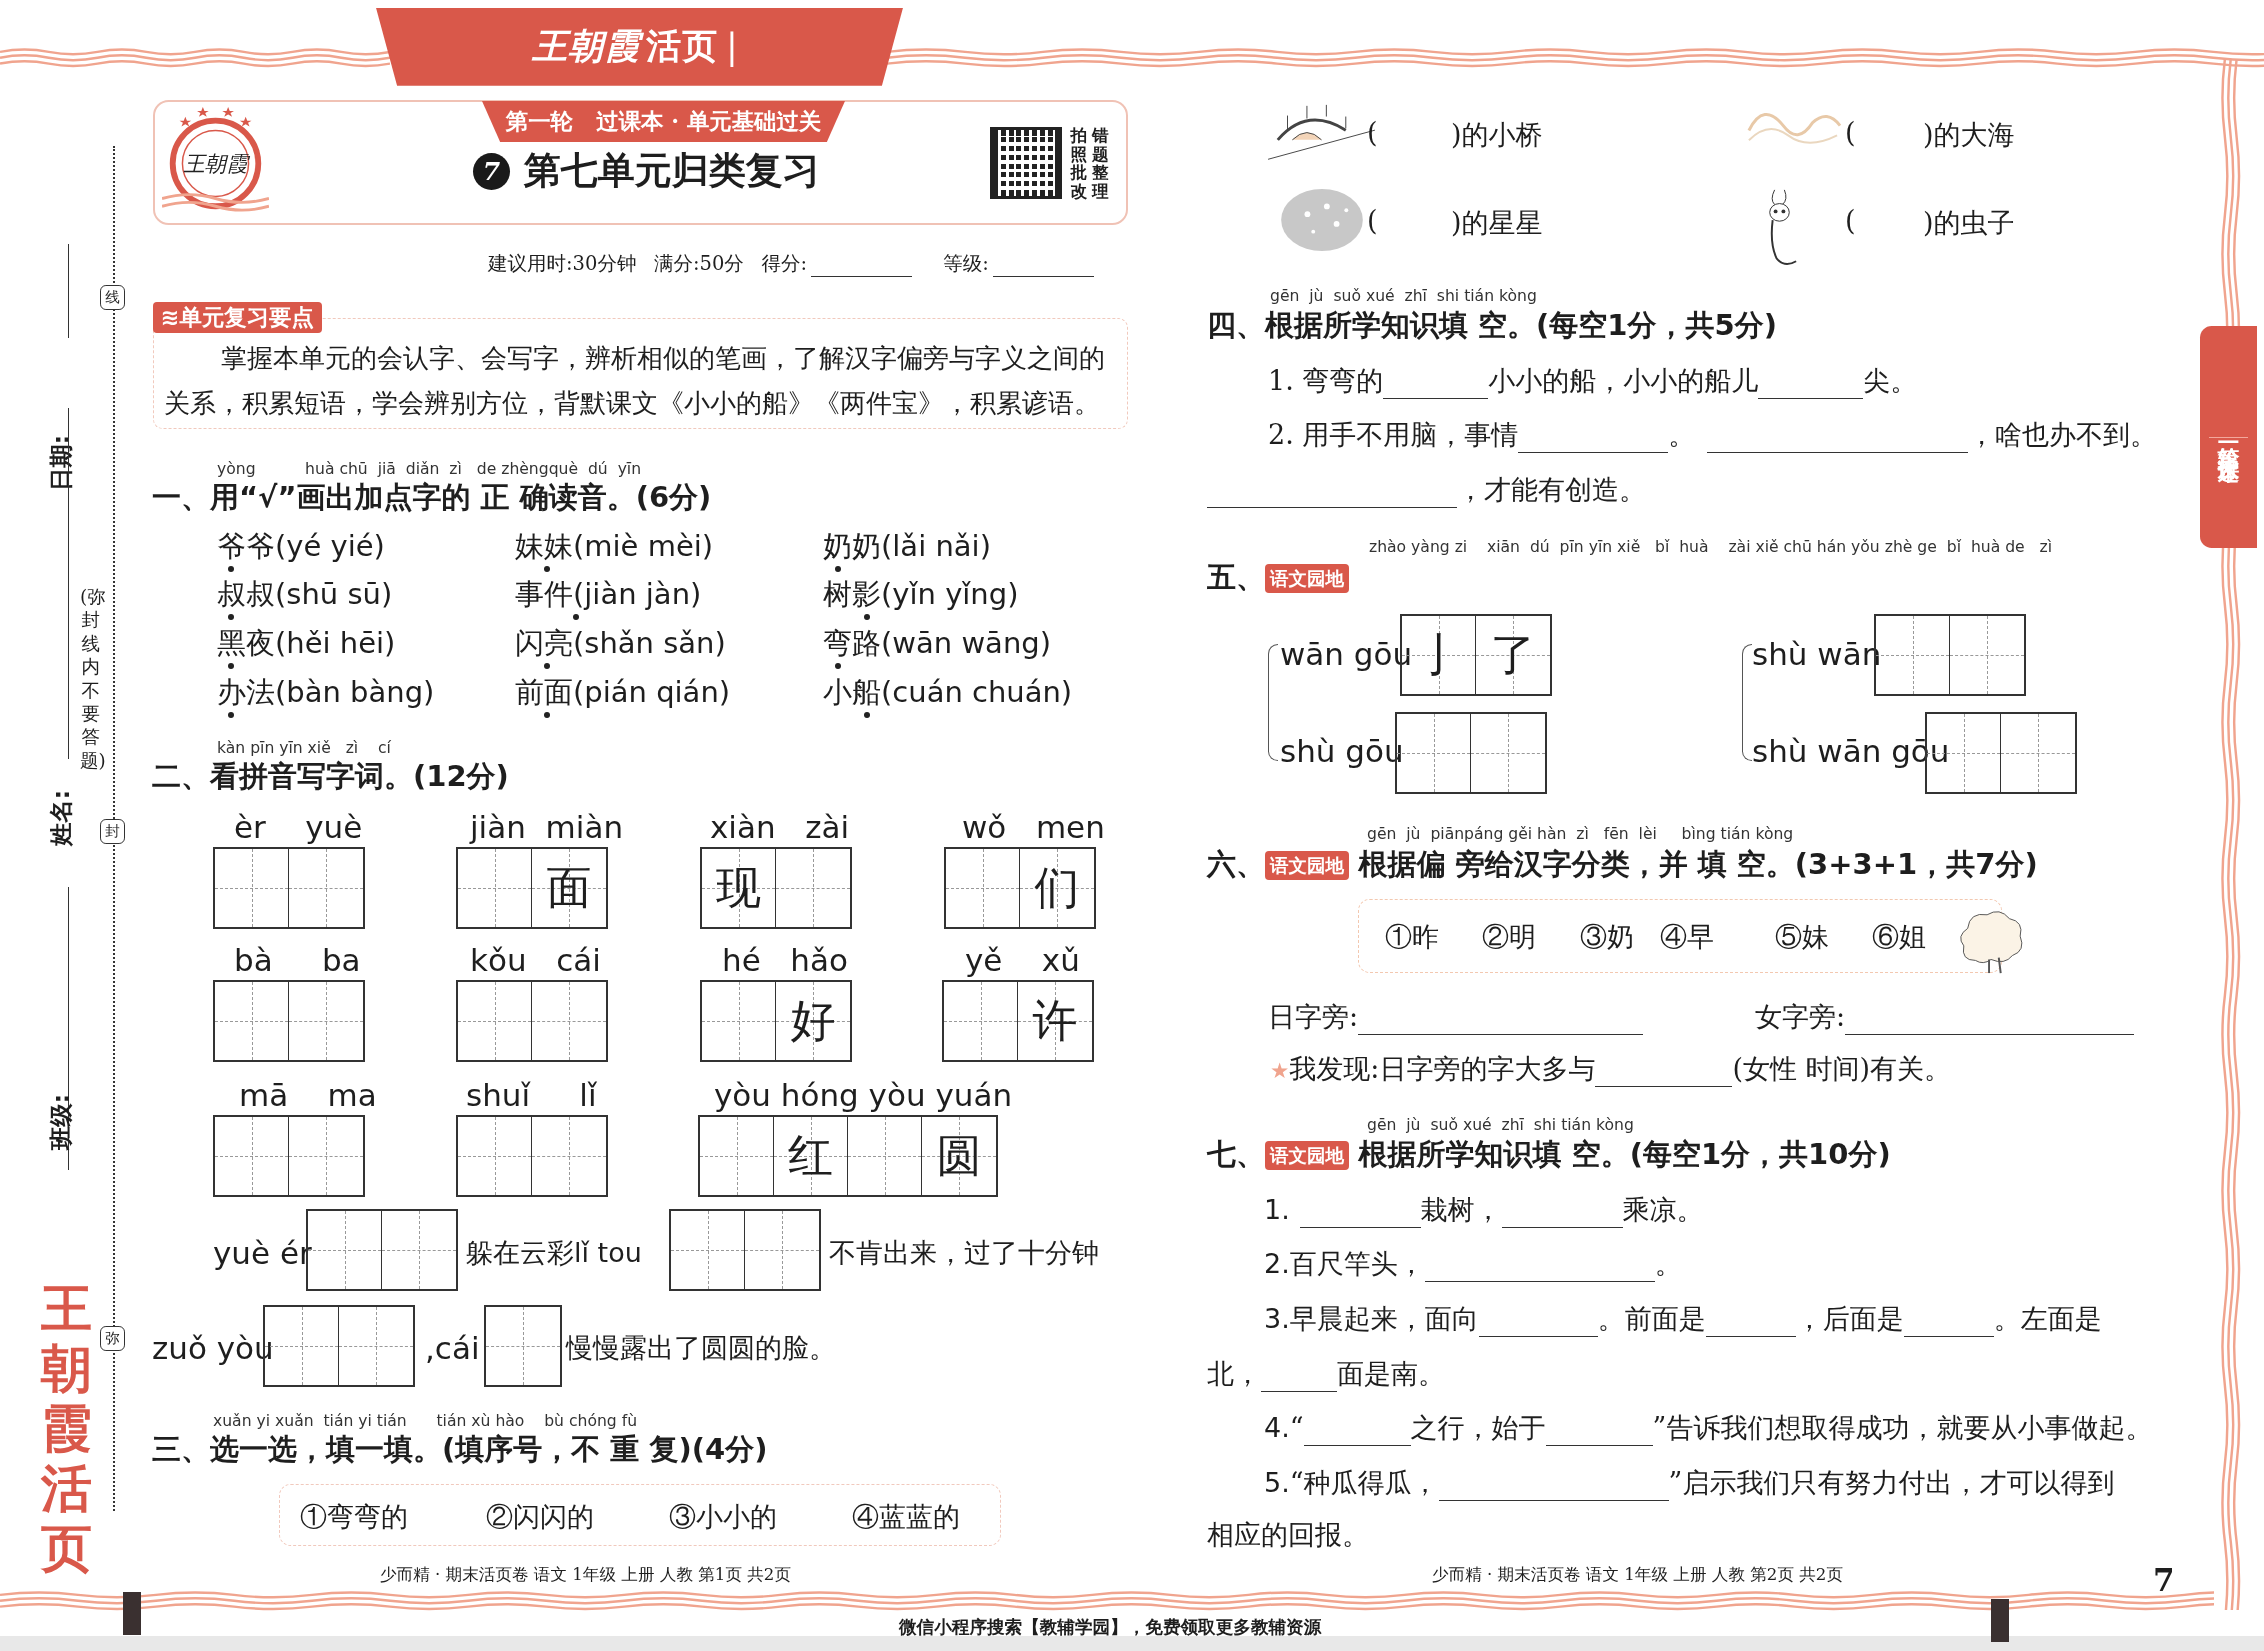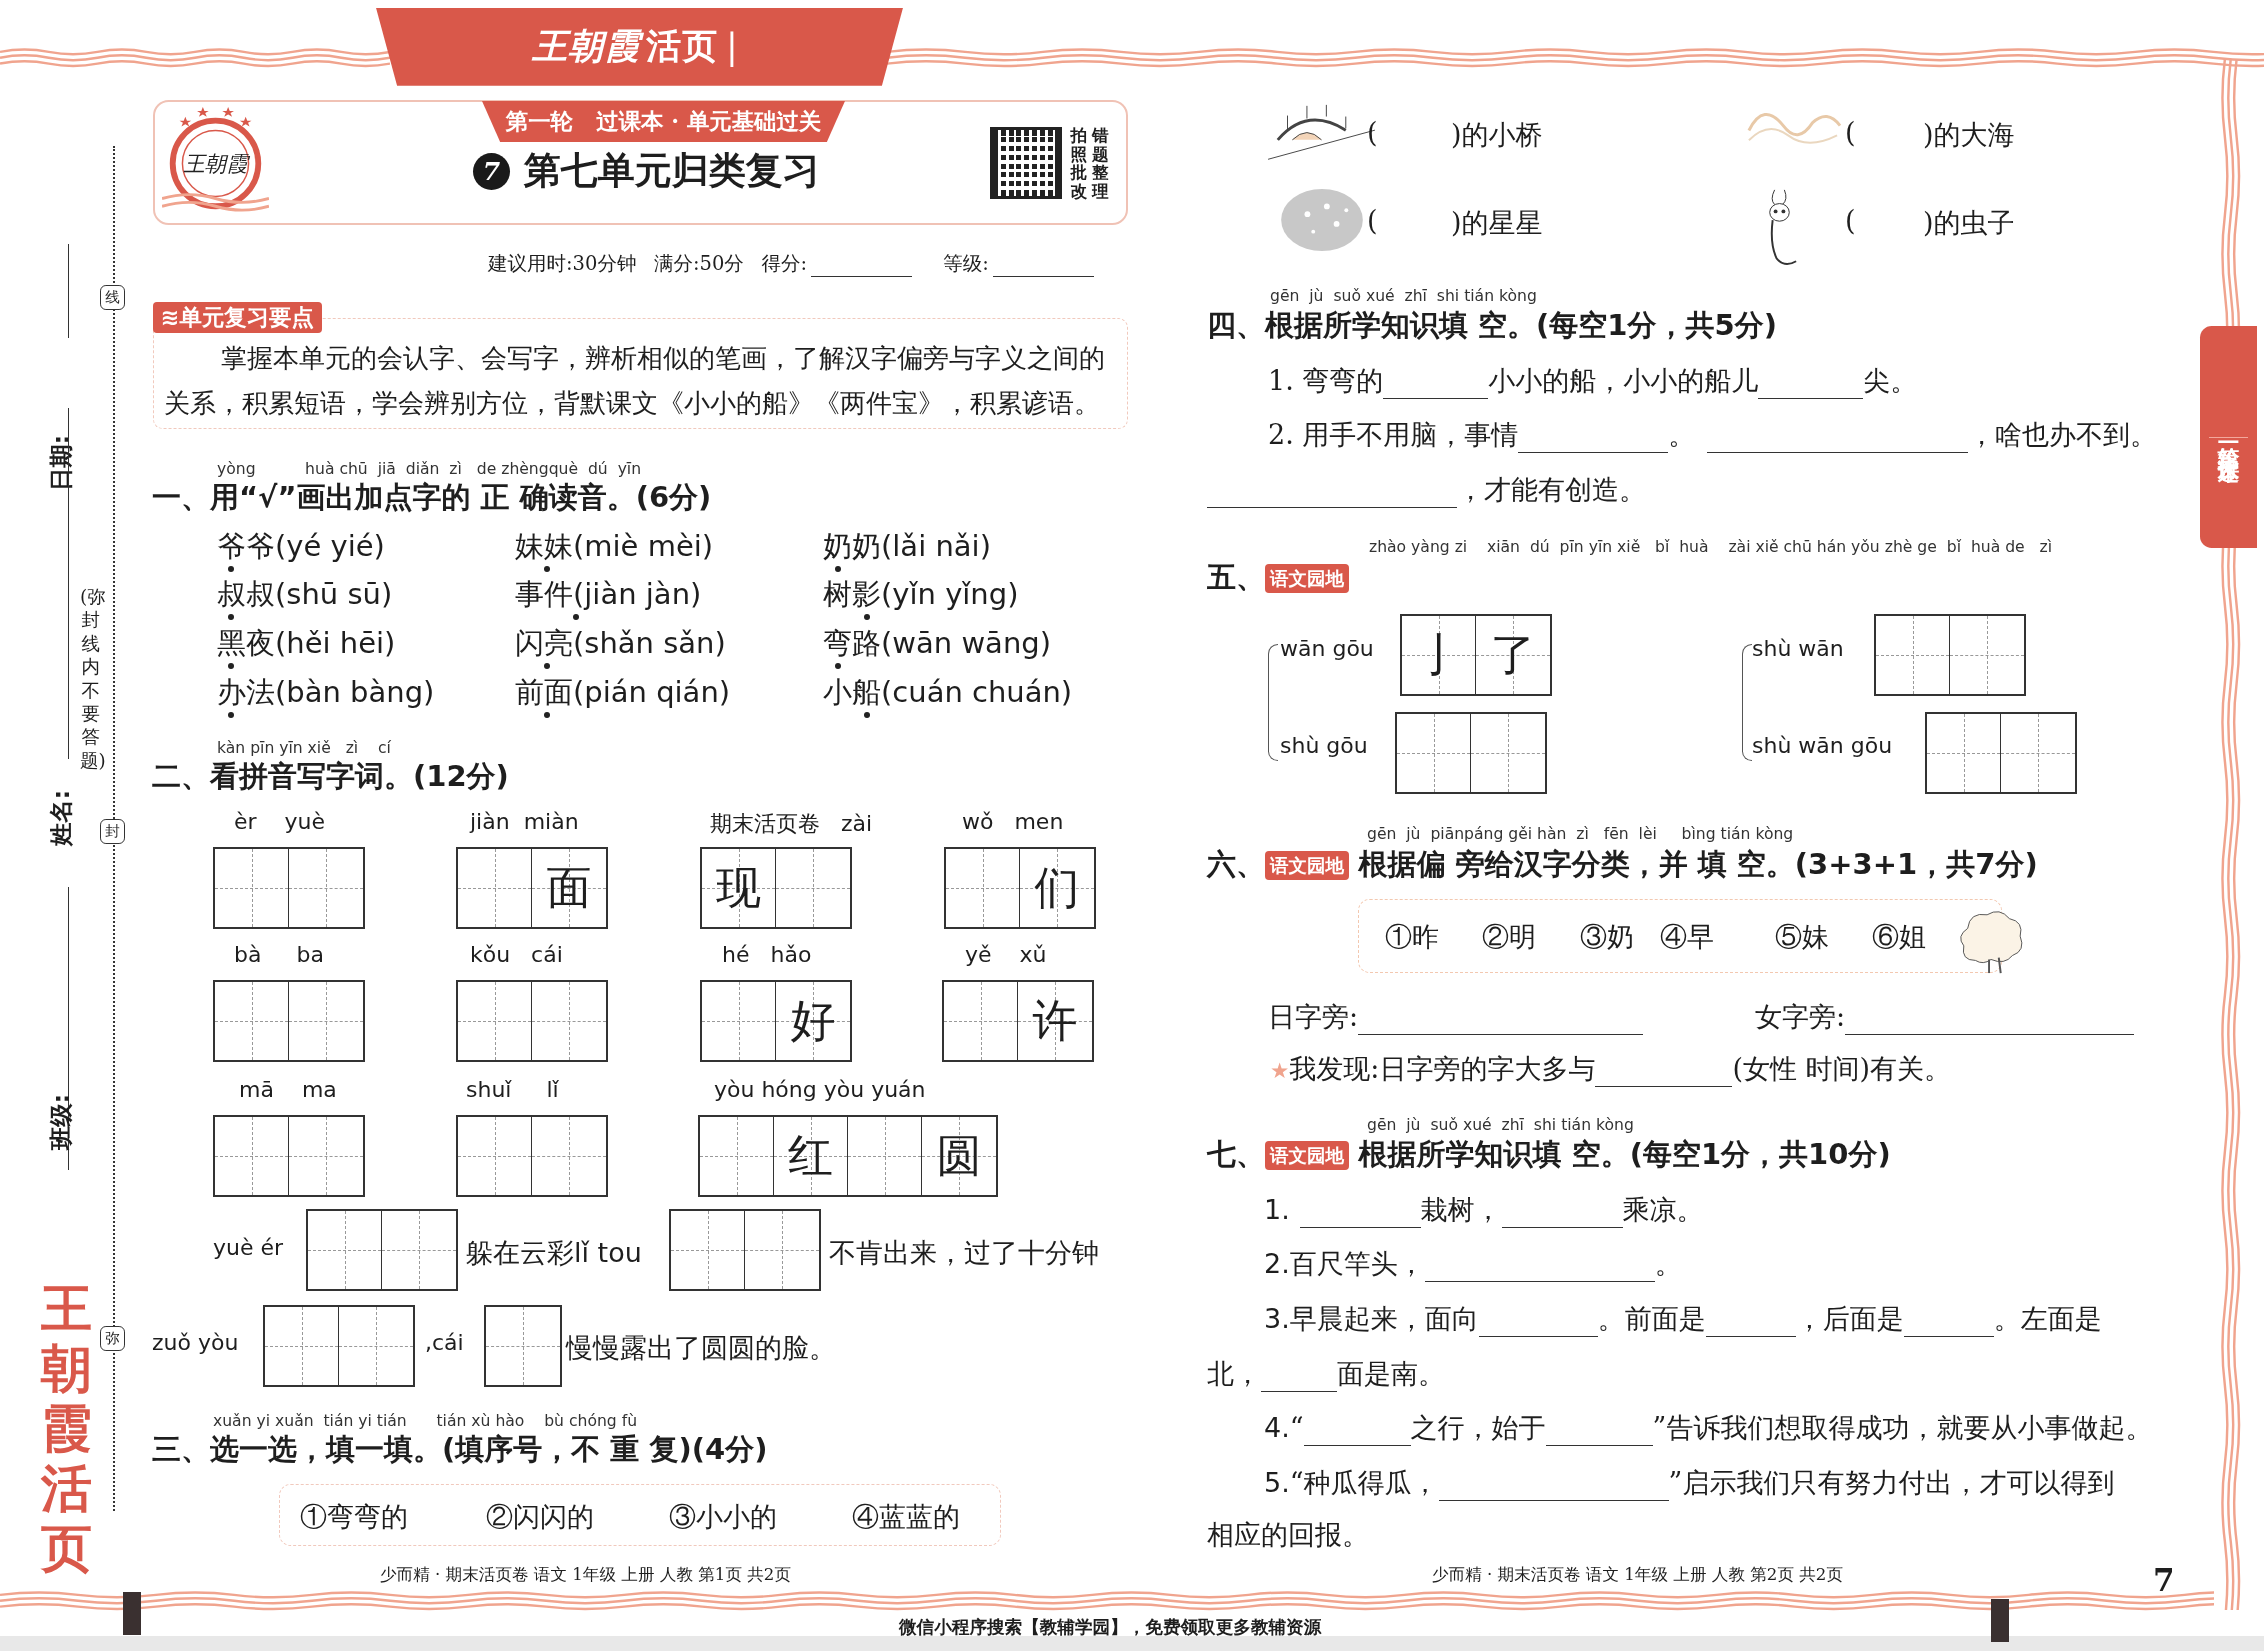--- a/index.html
+++ b/index.html
@@ -58,21 +58,21 @@
   .dot { position: absolute; width: 5.9px; height: 5.9px; background: #222; border-radius: 50%; }
 
   
   .tzg { position: absolute; display: flex; border: 2px solid #333; }
   .tzg .cell { position: relative; width: 74px; height: 78px; border-right: 1.5px solid #333; 
     display:flex; align-items:center; justify-content:center; font-size: 45px; font-family: "DejaVu Serif", serif; }
   .tzg .cell:last-child { border-right: none; }
   .tzg .cell::before { content:""; position:absolute; left:50%; top:0; bottom:0; border-left:1px dashed #999; }
   .tzg .cell::after { content:""; position:absolute; top:50%; left:0; right:0; border-top:1px dashed #999; }
   .tzg .cell span { position: relative; z-index: 1; }
-  .py-label { position: absolute; font-family: "DejaVu Sans", sans-serif; font-size: 22px; white-space: pre; }
+  .py-label { position: absolute; font-family: "DejaVu Sans", sans-serif; font-size: 31px; white-space: pre; }
 
   .inline-text { position: absolute; font-size: 27px; white-space: nowrap; }
   .options-box { position: absolute; border: 1.5px dashed #f1c9bd; border-radius: 11.7px; }
 
   .body-text { position: absolute; font-size: 27px; white-space: nowrap; font-family: "DejaVu Serif", serif; }
   .body-text .n { font-family: "DejaVu Sans", sans-serif; }
   .ul { display:inline-block; border-bottom: 1.5px solid #333; height: 25px; vertical-align: bottom; }
 
   .side-label { position: absolute; font-weight: bold; font-size: 23.4px; font-family: "DejaVu Sans", sans-serif;
     transform: rotate(-90deg); transform-origin: center; white-space: nowrap; }
@@ -247,21 +247,21 @@
   </div>
 <div class="py-label" style="left:470px;top:809px;">jiàn  miàn</div>
 <div class="tzg" style="left:456px;top:847px;">
     <div class="cell">
       <span></span>
     </div>
     <div class="cell">
       <span>面</span>
     </div>
   </div>
-<div class="py-label" style="left:710px;top:809px;">期末活页卷   zài</div>
+<div class="py-label" style="left:710px;top:809px;">xiàn   zài</div>
 <div class="tzg" style="left:700px;top:847px;">
     <div class="cell">
       <span>现</span>
     </div>
     <div class="cell">
       <span></span>
     </div>
   </div>
 <div class="py-label" style="left:962px;top:809px;">wǒ   men</div>
 <div class="tzg" style="left:944px;top:847px;">

